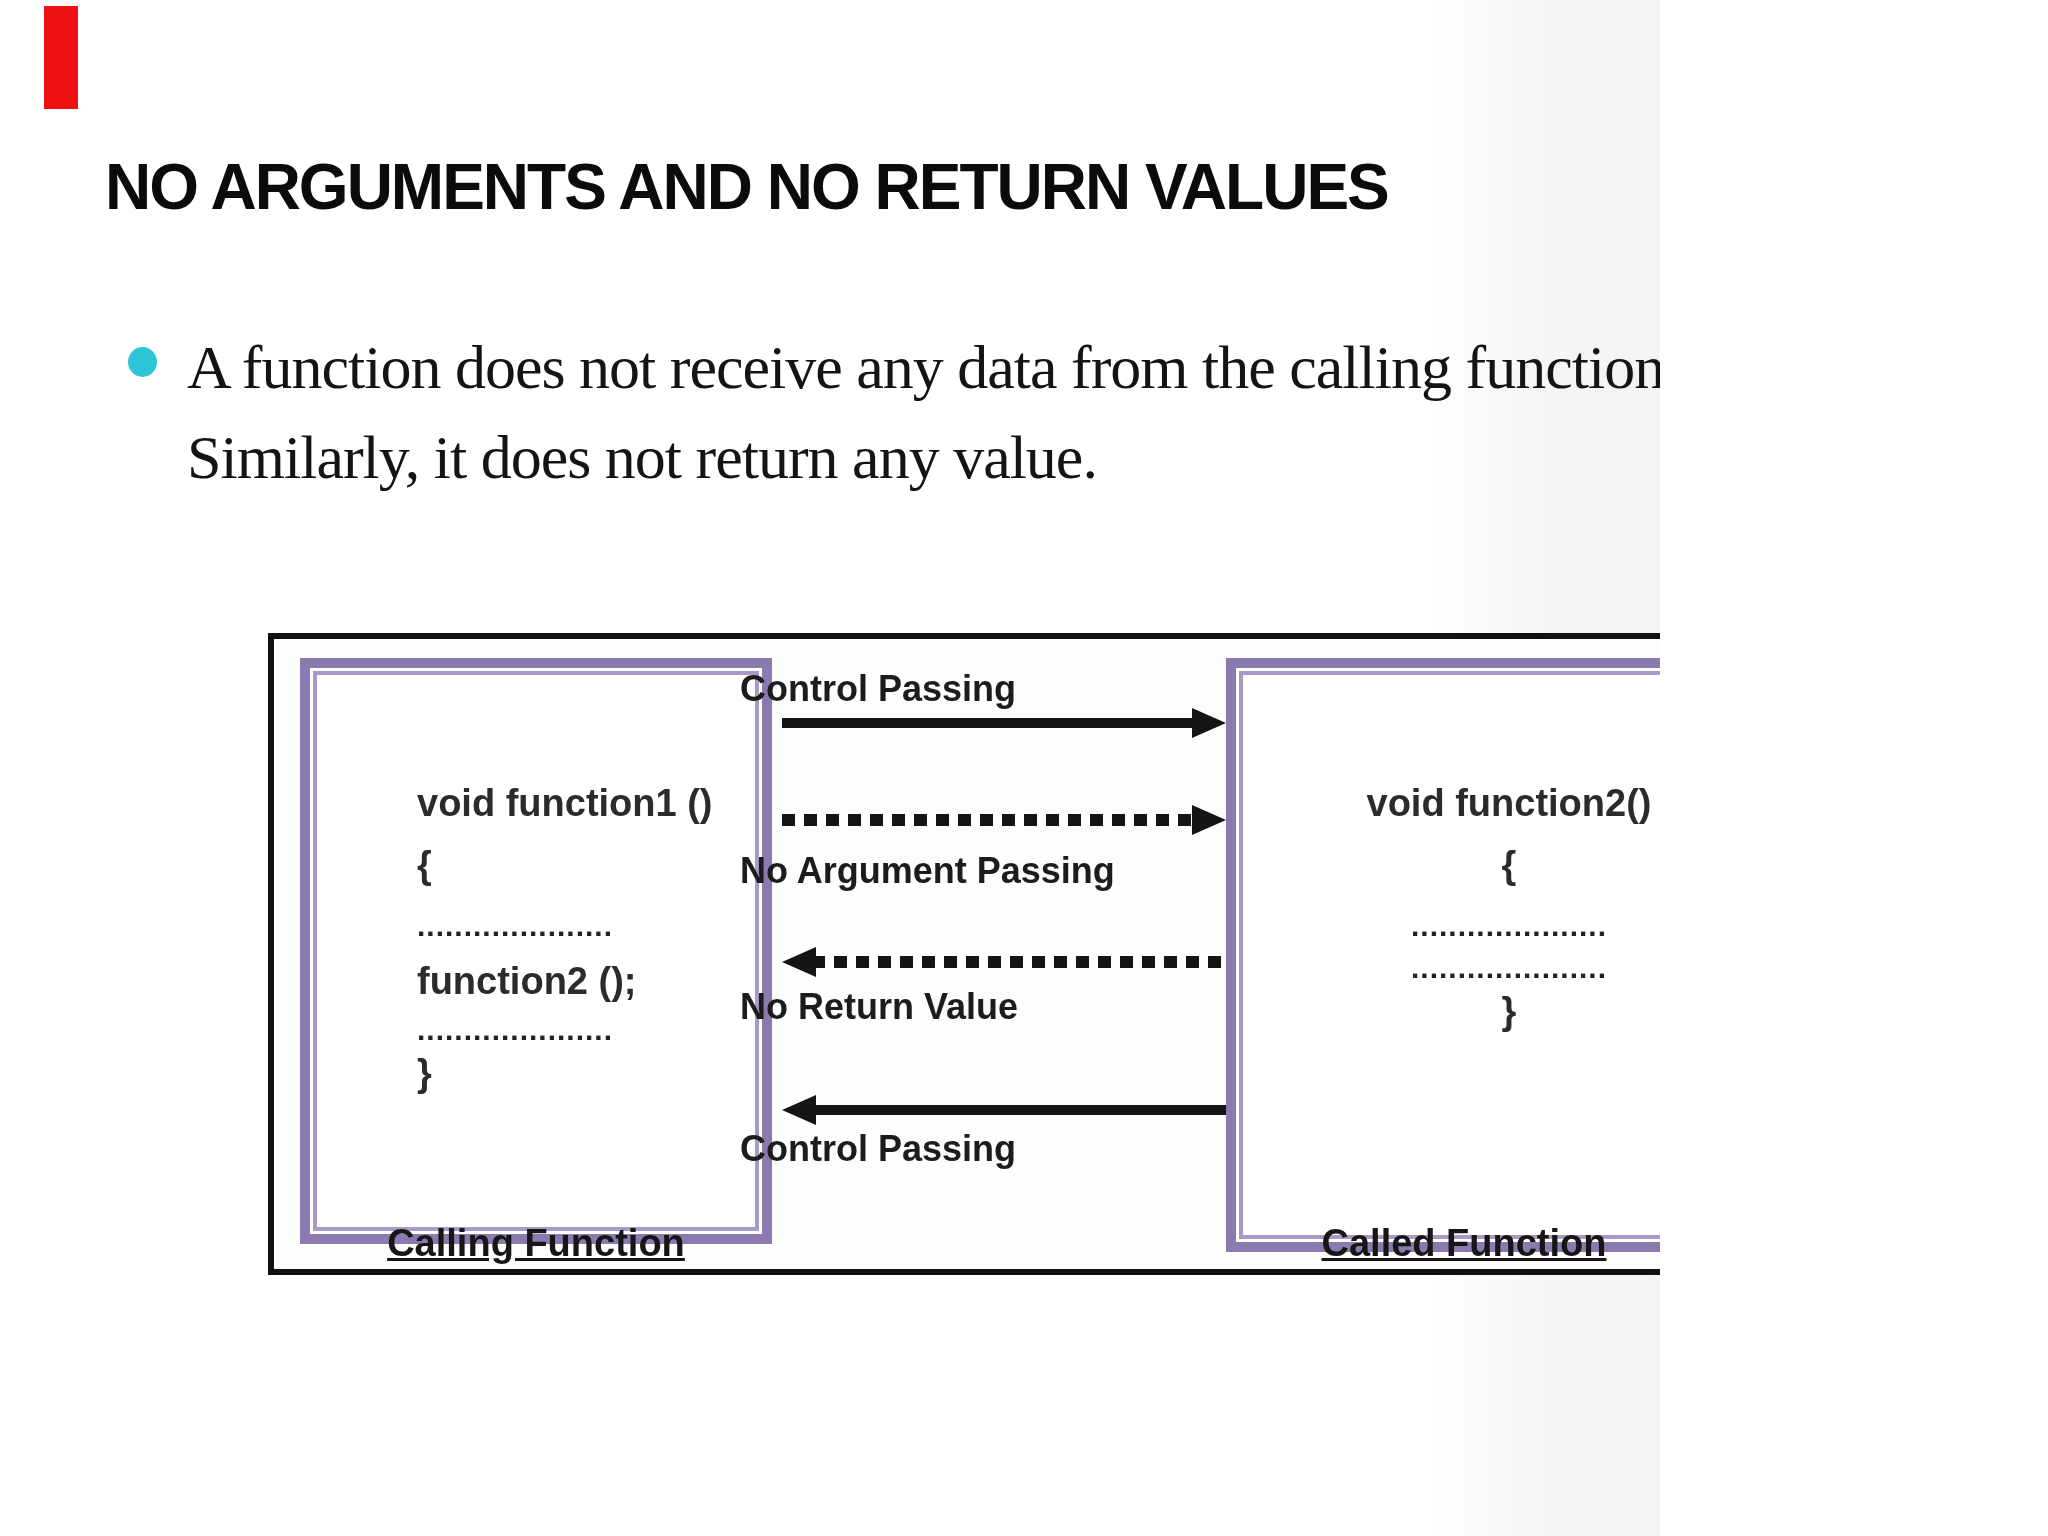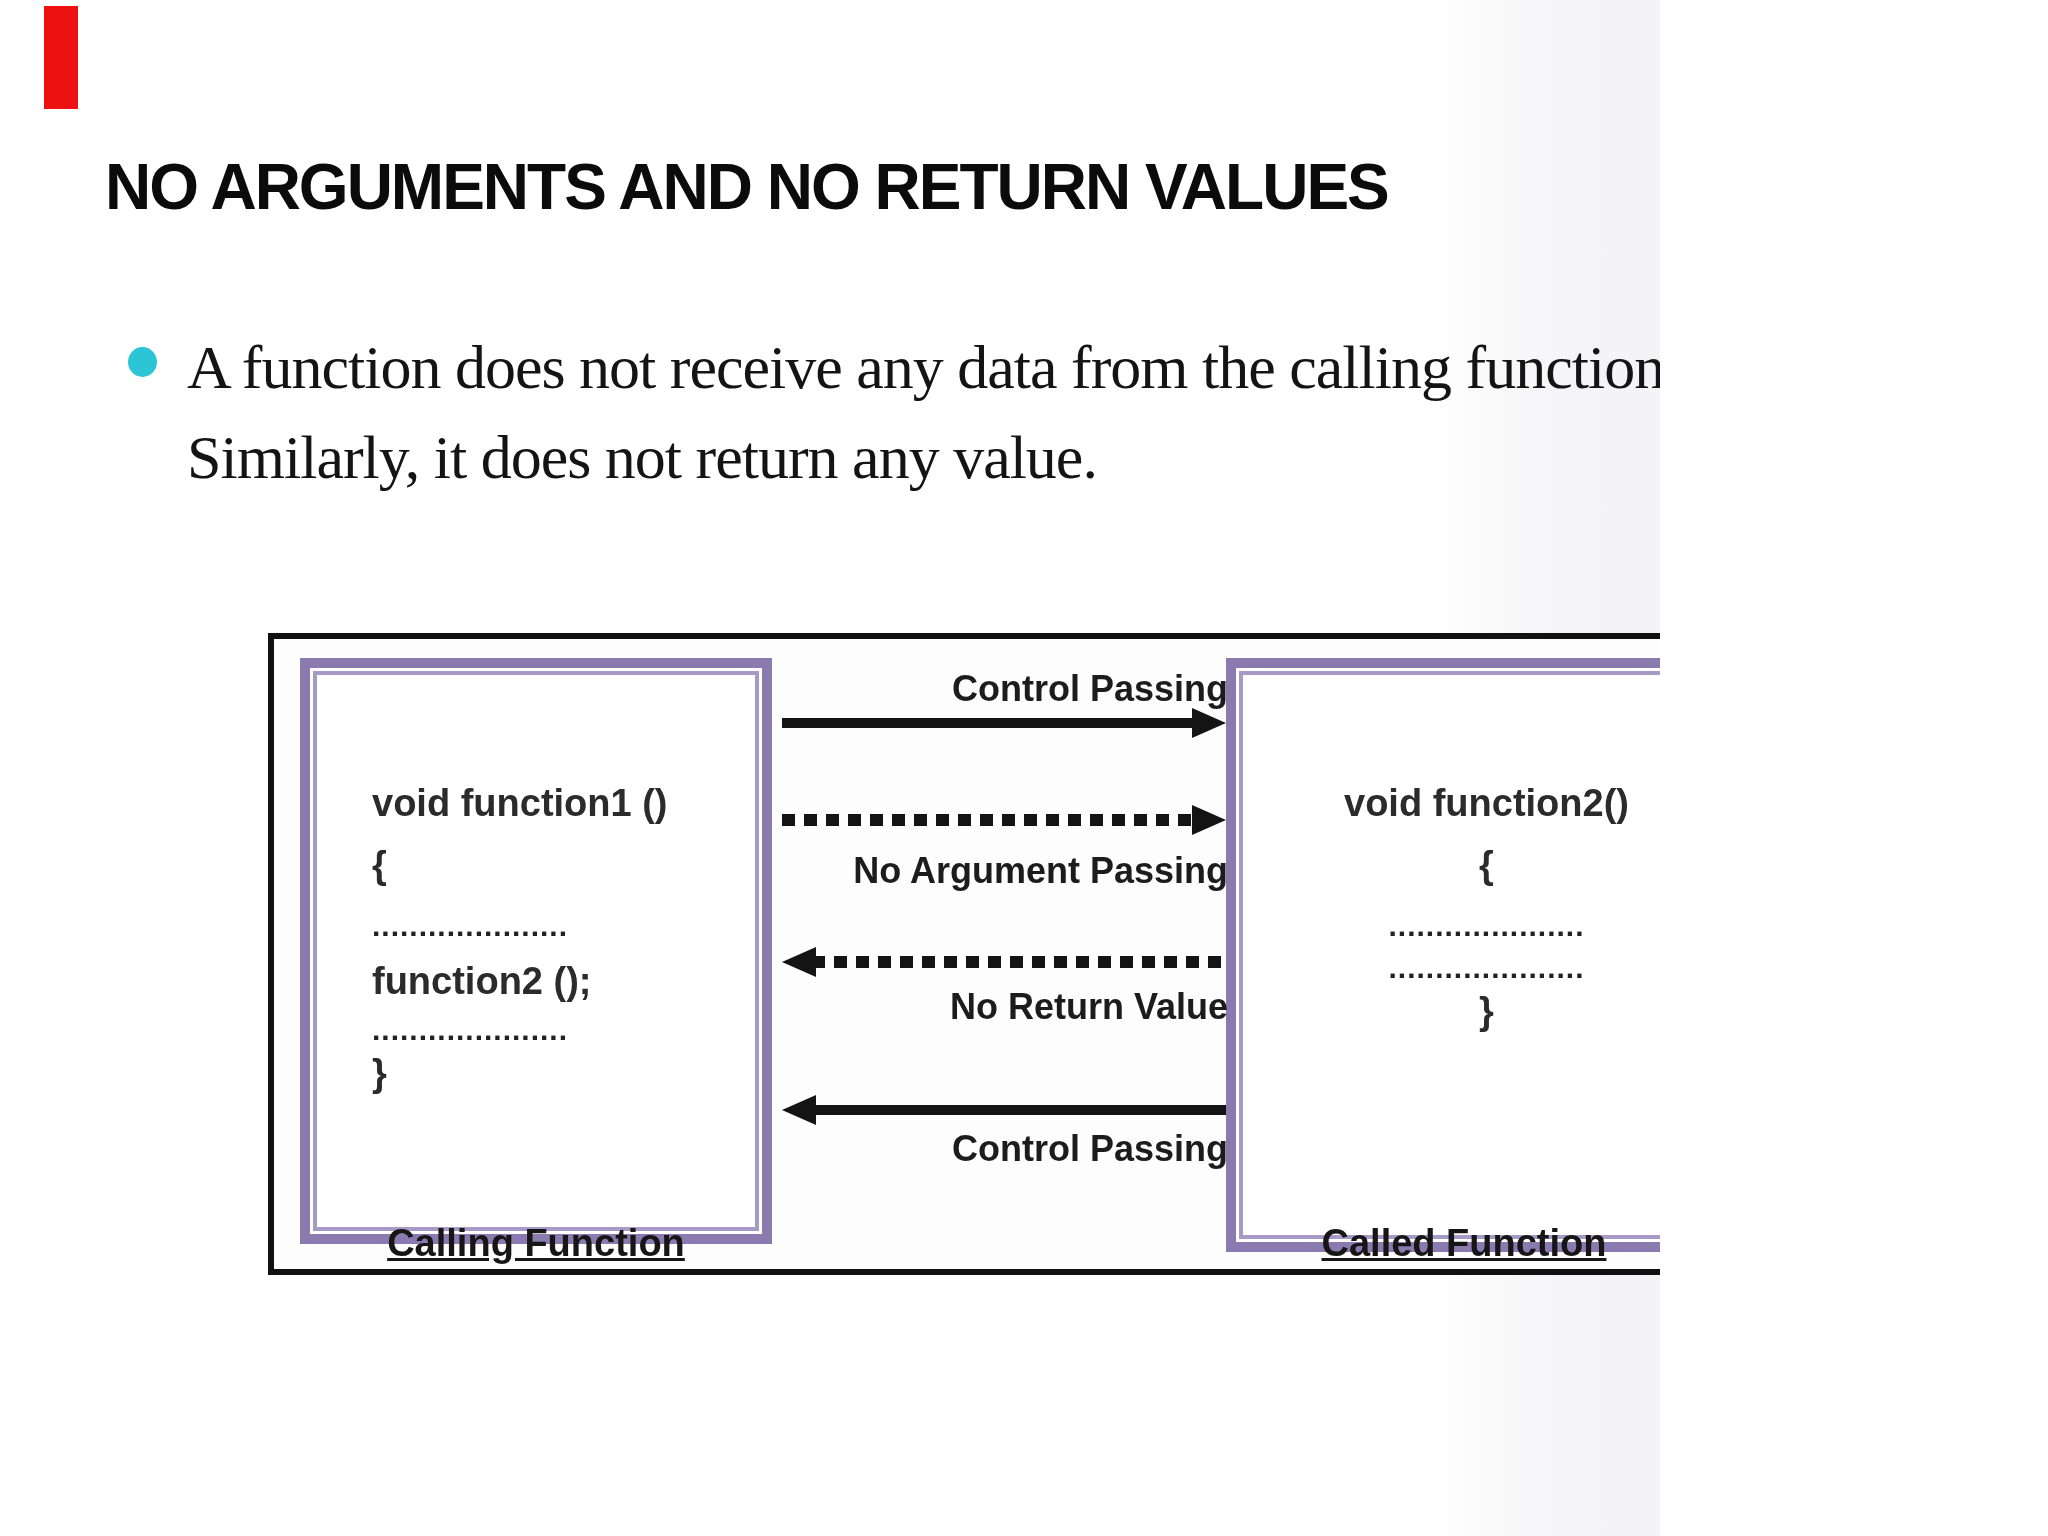--- a/index.html
+++ b/index.html
@@ -50,42 +50,42 @@
   }
   .pbox-inner{
     width:100%;height:100%;box-sizing:border-box;
     border:4px solid #a79ac6;background:#ffffff;
   }
   .pbox-left {left:300px;top:658px;width:472px;height:586px;}
   .pbox-right{left:1226px;top:658px;width:476px;height:594px;text-align:center;}
 
   .code{
     padding:104px 10px 0 55px;
-    color:#2b2b2b;font-weight:bold;font-size:38px;line-height:48px;
+    color:#2b2b2b;font-weight:bold;font-size:38px;line-height:48px;margin-left:45px;
   }
   .code-line{margin:0 0 14px 0;white-space:nowrap;}
   .brace-open{margin-bottom:26px;}
   .dots-line{
     font-size:30px;line-height:22px;letter-spacing:1px;
     margin-bottom:20px;color:#222222;white-space:nowrap;overflow:hidden;
   }
   .last-dots{margin-bottom:8px;}
 
   .box-label{
     position:absolute;top:1222px;
     font-size:38px;font-weight:bold;color:#161616;
     text-decoration:underline;text-align:center;white-space:nowrap;
   }
   .label-calling{left:300px;width:472px;}
   .label-called{left:1226px;width:476px;}
 
   
   .arrow-label{
-    position:absolute;width:446px;left:782px;
-    text-align:right;font-size:36px;font-weight:bold;color:#1c1c1c;
+    position:absolute;width:446px;left:740px;
+    text-align:left;font-size:36px;font-weight:bold;color:#1c1c1c;
     white-space:nowrap;
   }
   .arrow{
     position:absolute;left:782px;width:444px;height:32px;
   }
   .shaft-solid{
     position:absolute;top:11px;height:10px;background:#141414;
   }
   .shaft-dotted{
     position:absolute;top:10px;height:12px;

